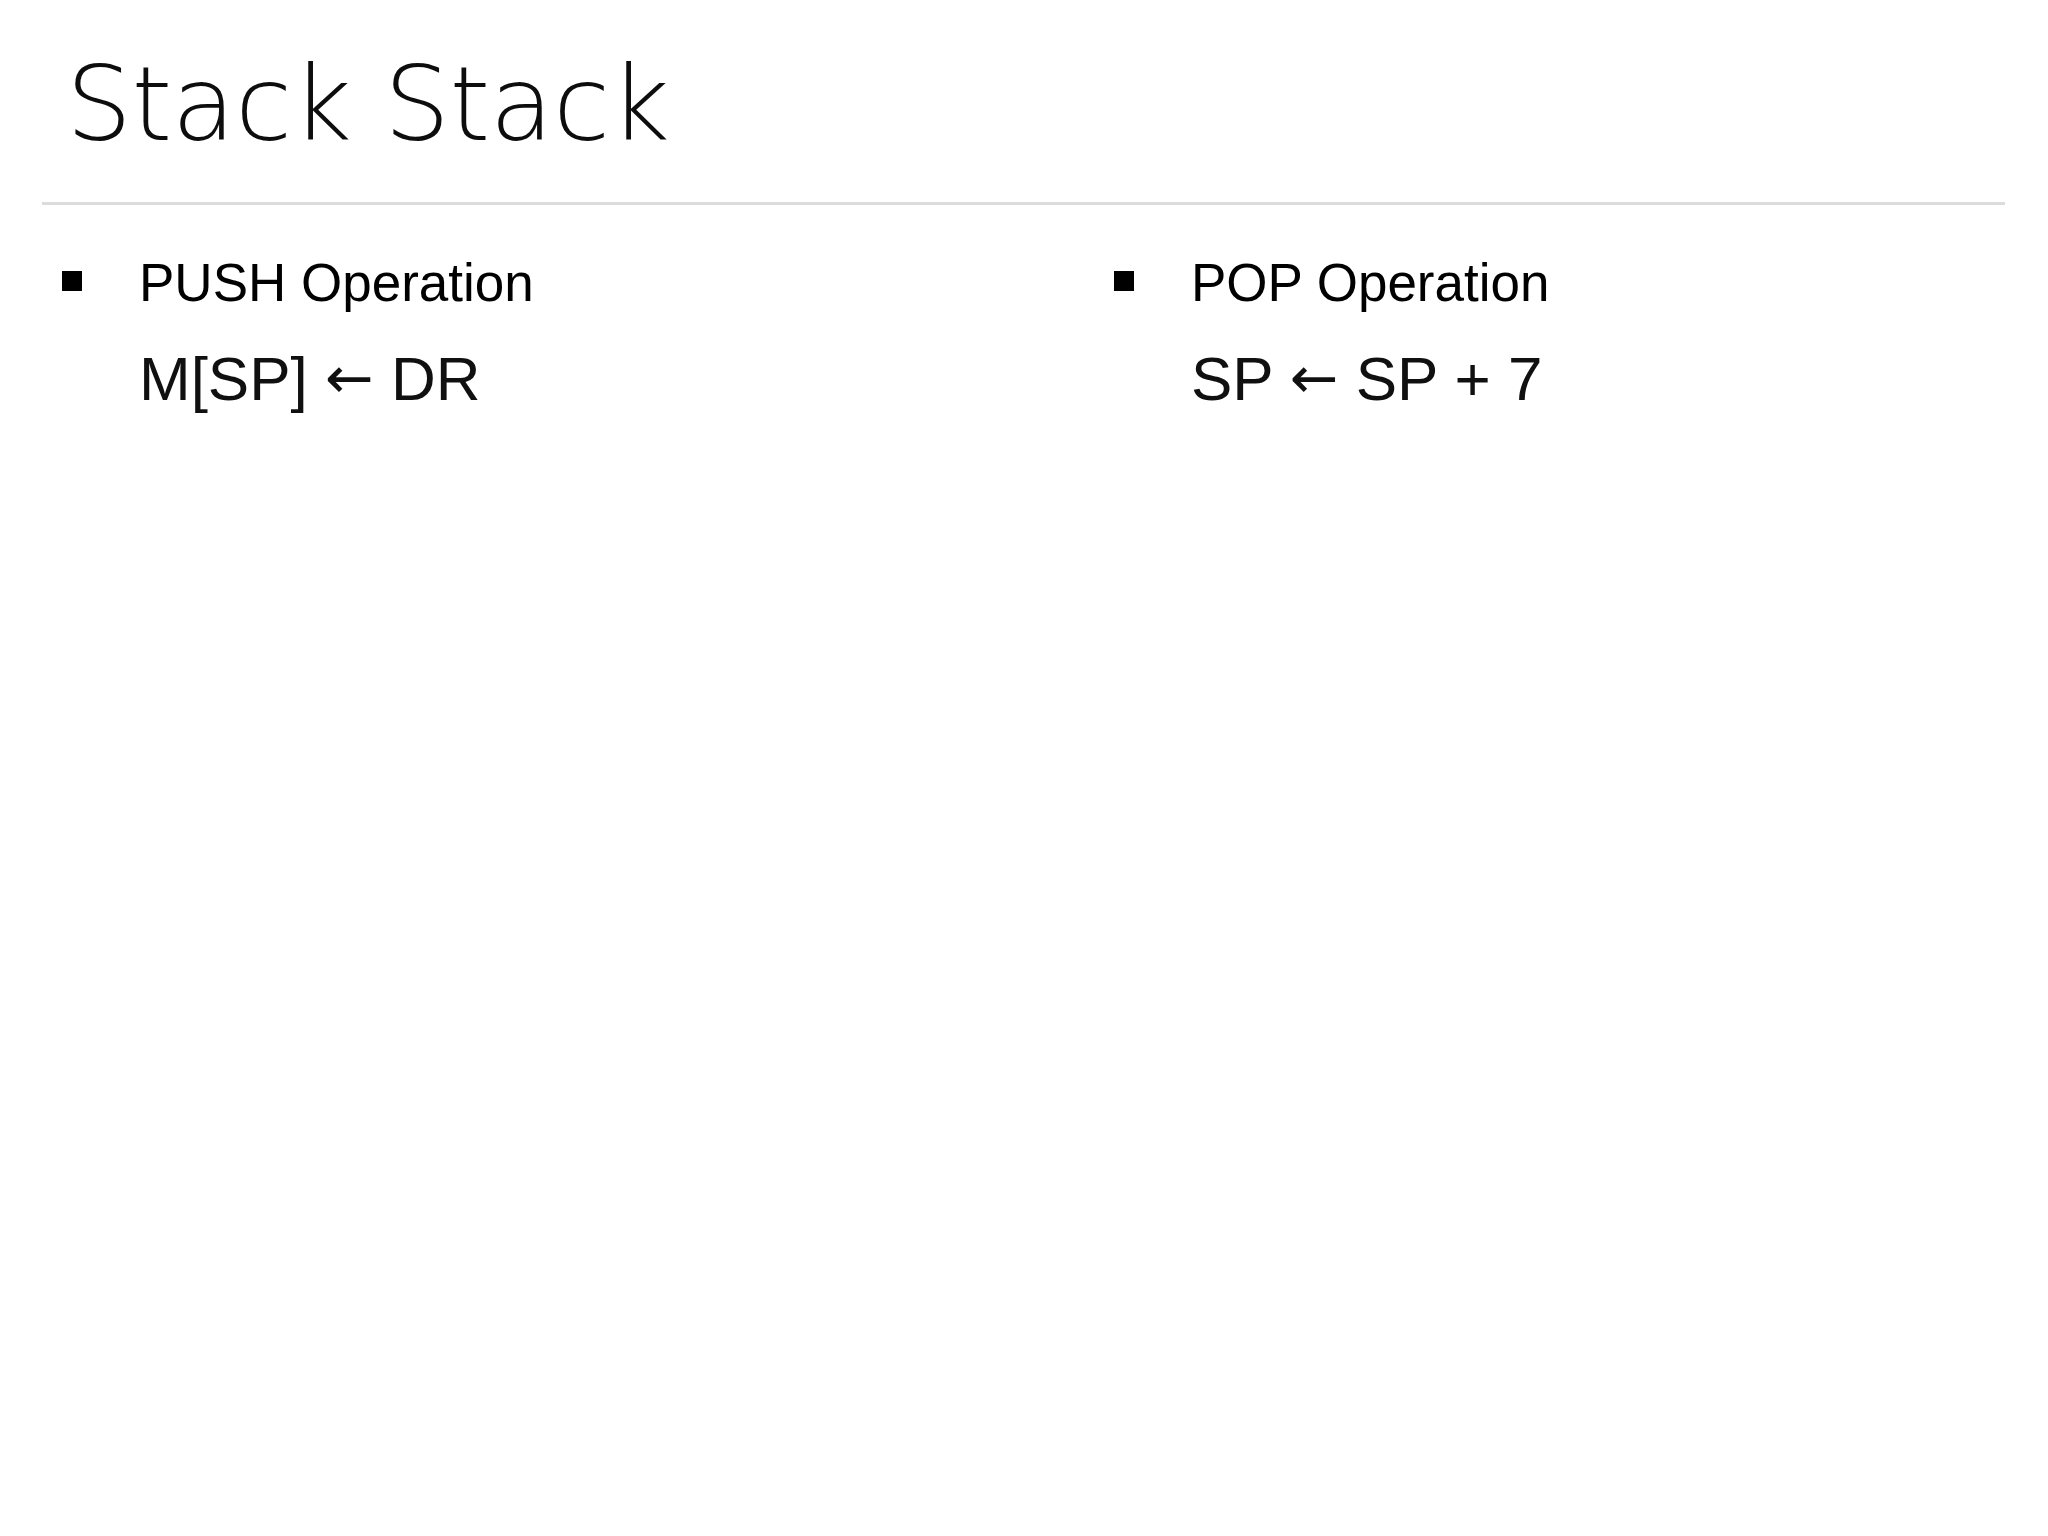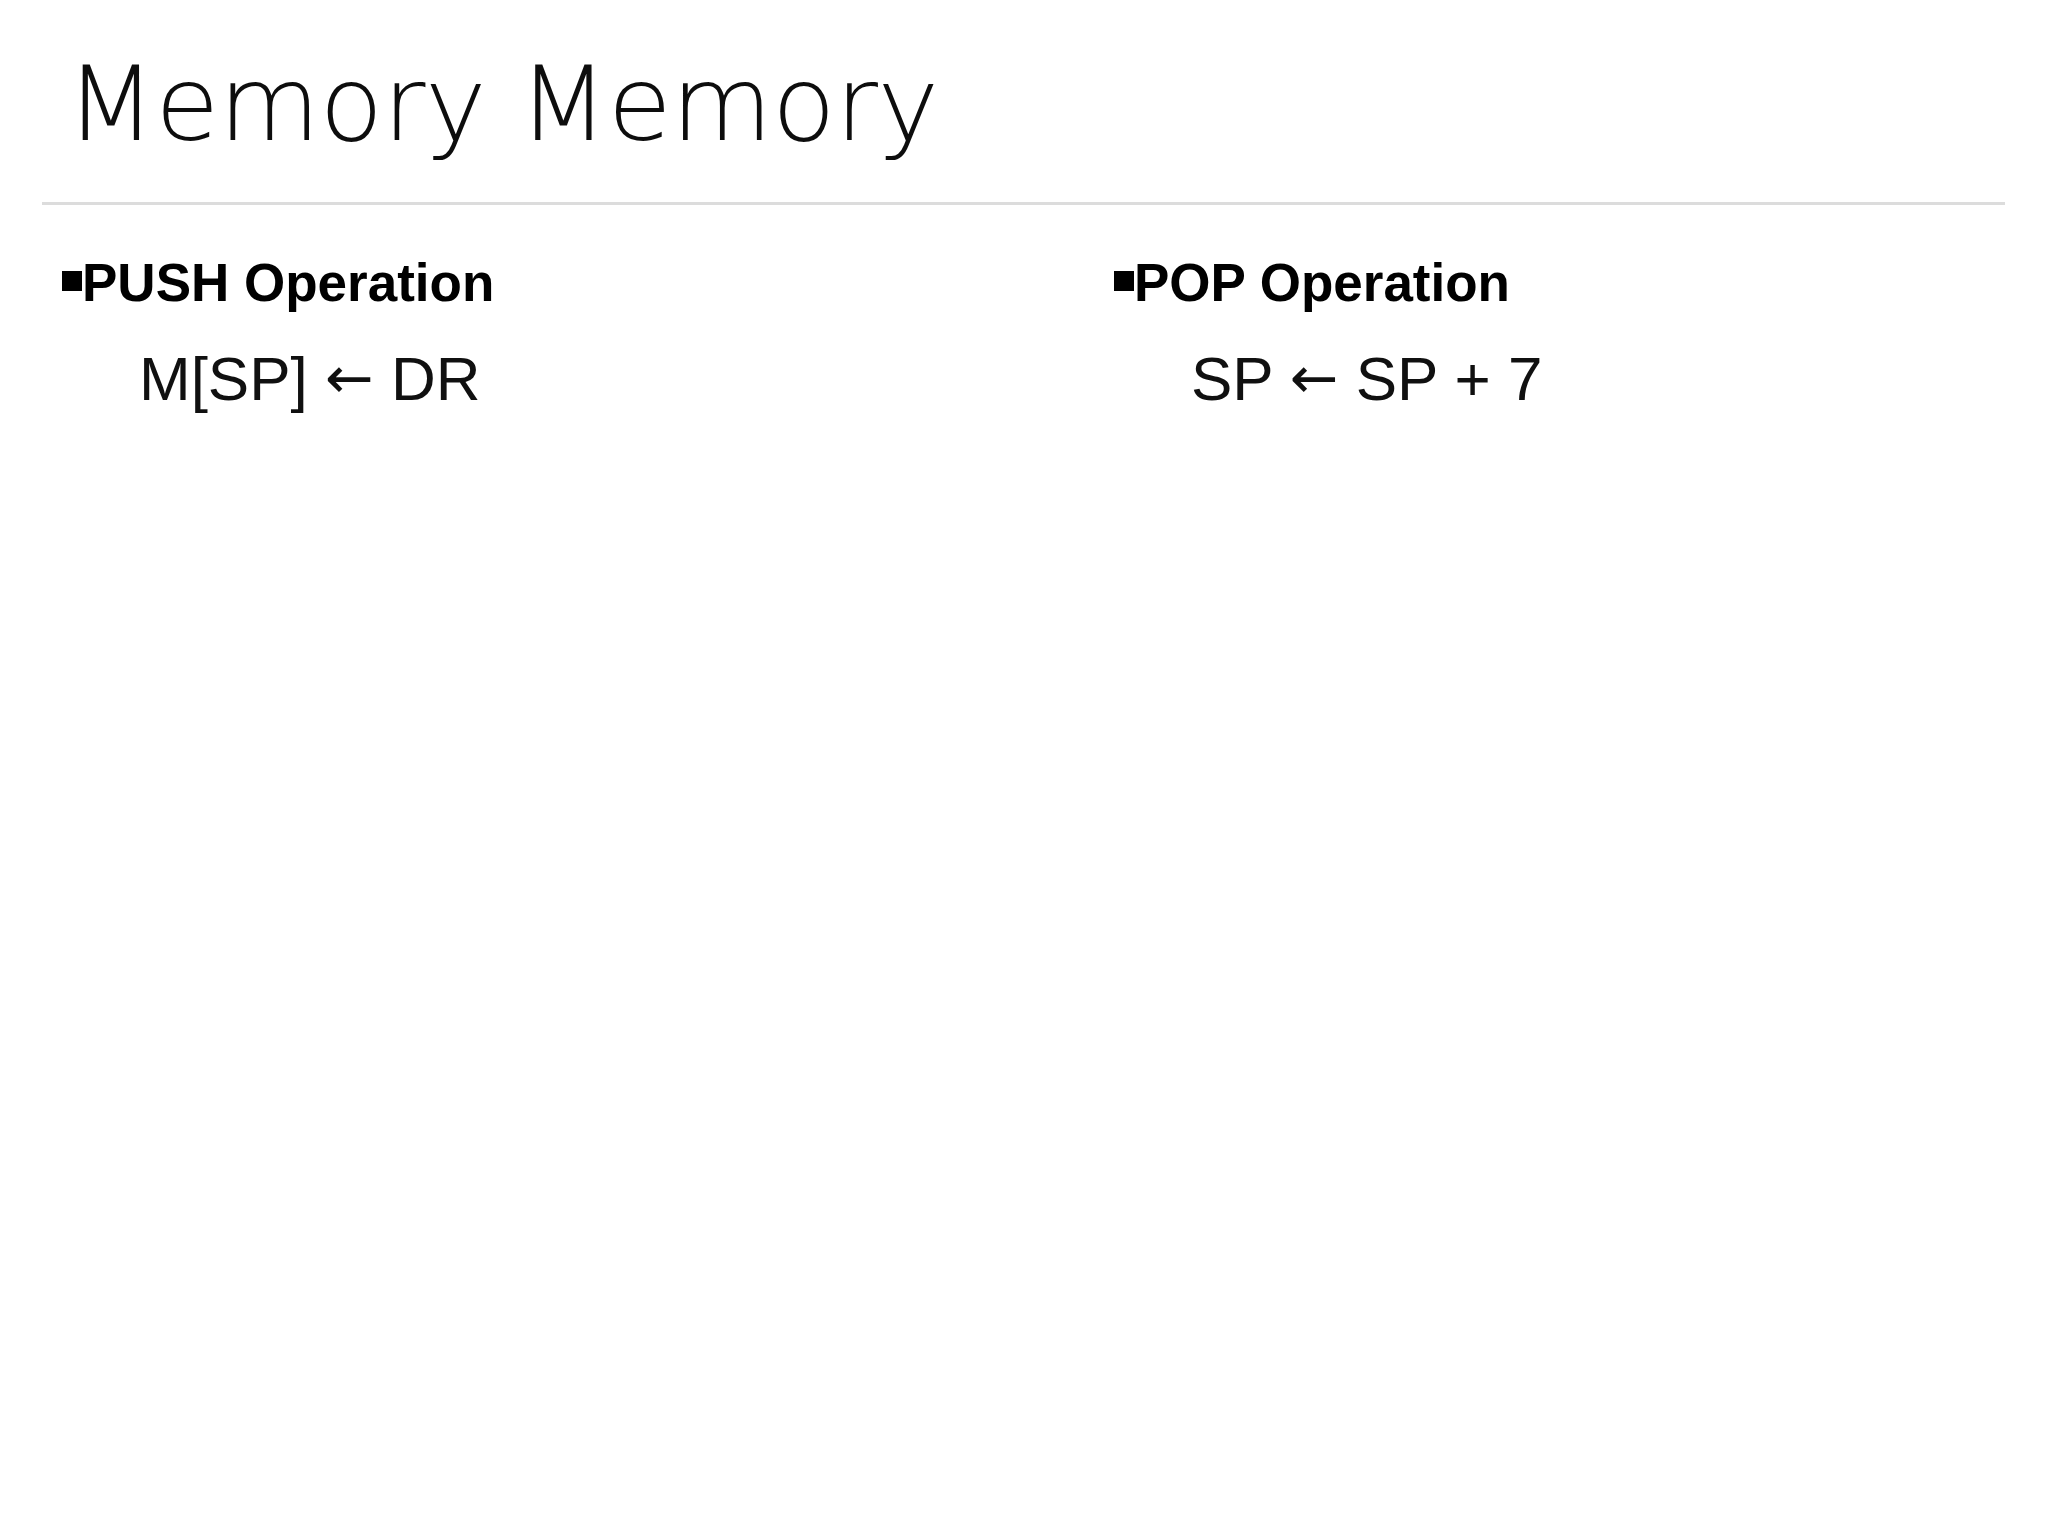--- a/index.html
+++ b/index.html
@@ -72,22 +72,23 @@
 
   .bullet-marker {
     width: 20px;
     height: 20px;
     background: #000000;
     margin-top: 19px;
     flex: 0 0 20px;
   }
 
   .bullet-heading {
+    margin-left: 57px;
     font-size: 53px;
-    font-weight: bold;
+    font-weight: normal;
     line-height: 1.18;
     color: #000000;
     white-space: nowrap;
   }
 
   .expr-line {
     margin-left: 77px;
     font-size: 62px;
     font-weight: normal;
     line-height: 1.2;
@@ -102,21 +103,21 @@
     font-size: 58px;
     position: relative;
     top: -2px;
   }
 </style>
 </head>
 <body>
 
 <div class="slide">
 
-  <div class="slide-title">Memory Memory</div>
+  <div class="slide-title">Stack Stack</div>
 
   <div class="title-rule"></div>
 
   <div class="body-area">
 
     <div class="column left">
 
       <div class="bullet-row">
         <span class="bullet-marker"></span>
         <span class="bullet-heading">PUSH Operation</span>

